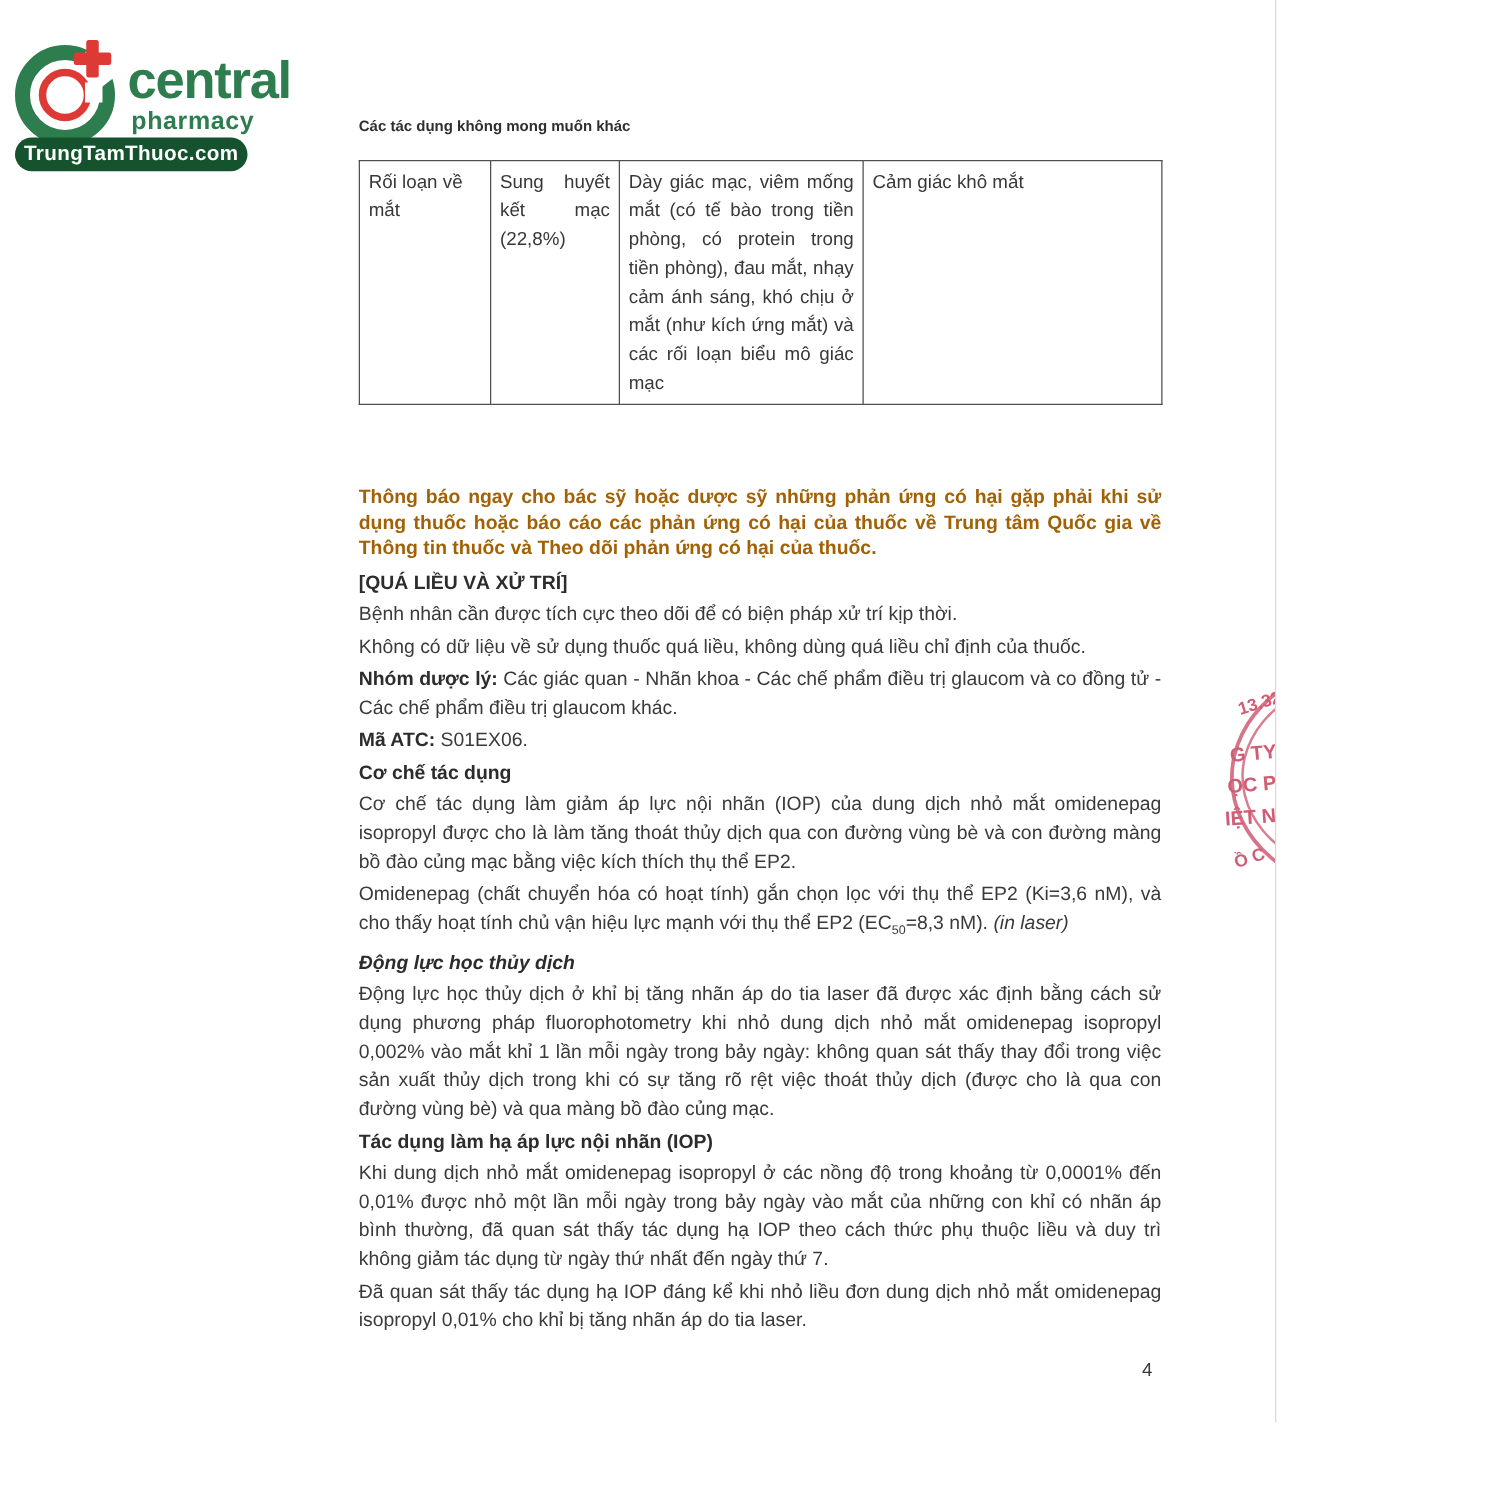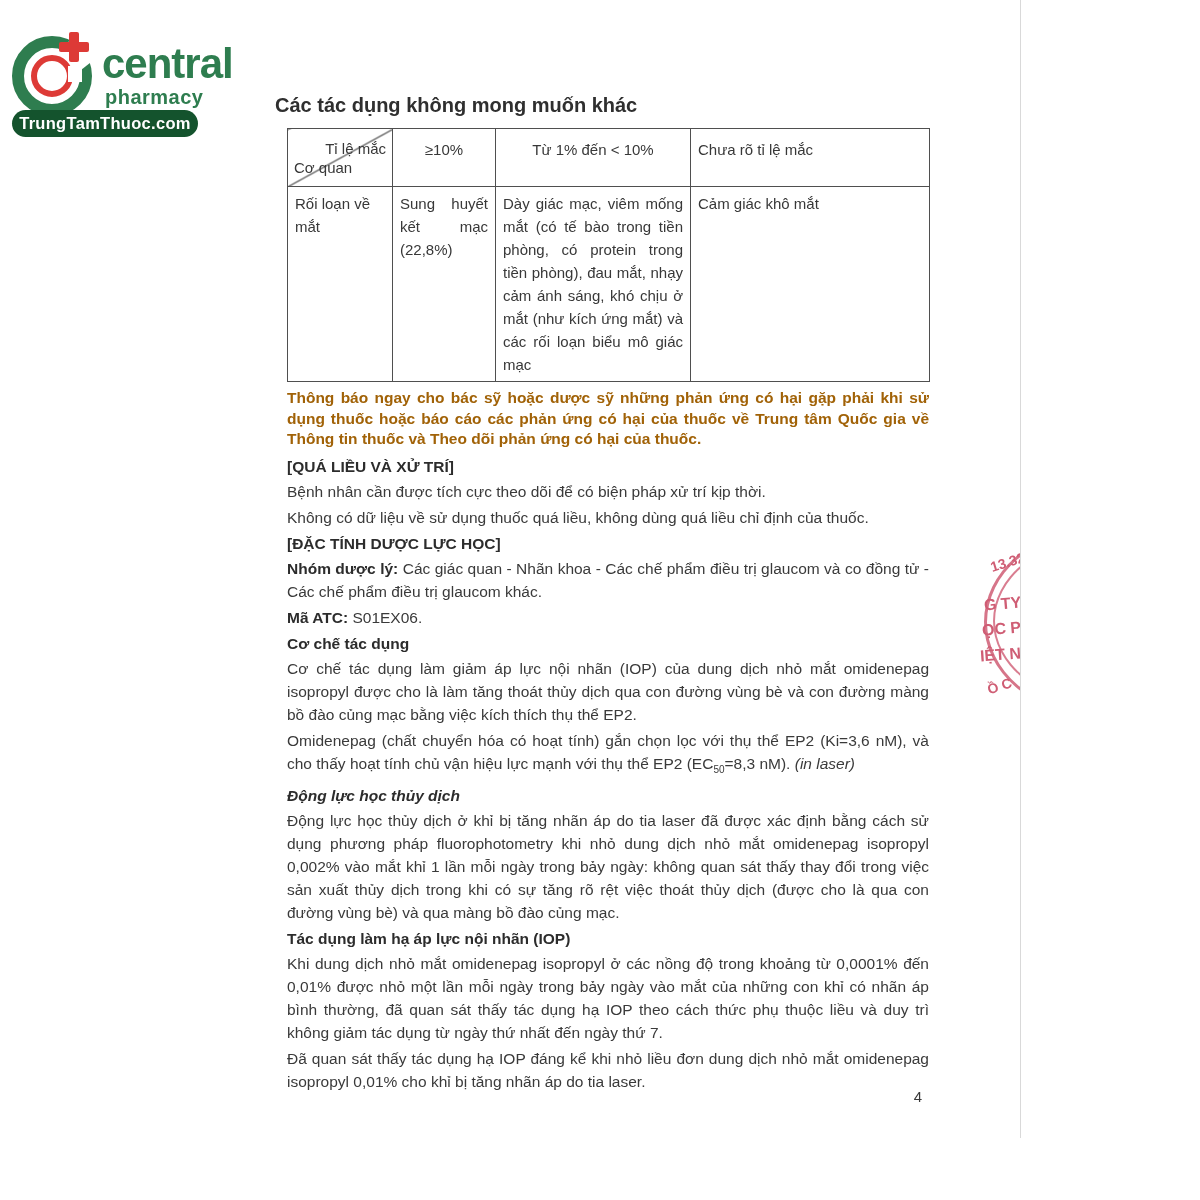--- a/index.html
+++ b/index.html
@@ -19,21 +19,21 @@
   .ring-r{position:absolute;left:19px;top:25px;width:30px;height:30px;border:6px solid #dd3a36;border-radius:50%;}
   .ring-r-gap{position:absolute;left:56px;top:36px;width:14px;height:16px;background:#fff;}
   .plus-h{position:absolute;left:47px;top:12px;width:30px;height:10px;background:#dd3a36;border-radius:2px;}
   .plus-v{position:absolute;left:57px;top:2px;width:10px;height:30px;background:#dd3a36;border-radius:2px;}
   .logo-name{position:absolute;left:92px;top:18px;font-size:42px;font-weight:bold;color:#2e7d4f;letter-spacing:-1px;line-height:44px;}
   .logo-tag{position:absolute;left:95px;top:62px;font-size:20px;font-weight:bold;color:#2e7d4f;letter-spacing:.5px;}
   .logo-pill{position:absolute;left:2px;top:86px;width:186px;height:27px;background:#14532d;border-radius:14px;
     color:#fff;font-weight:bold;font-size:16.5px;text-align:center;line-height:27px;letter-spacing:.3px;}
 
   
-  .doc-heading{position:absolute;left:275px;top:94px;font-size:20px;font-weight:bold;color:#2f2f2f;}
+  .doc-heading{position:absolute;left:287px;top:94px;font-size:12px;font-weight:bold;color:#2f2f2f;}
 
   
   table.adv{position:absolute;left:287px;top:128px;width:642px;border-collapse:collapse;table-layout:fixed;
     font-size:15px;color:#383838;}
   table.adv td{border:1px solid #4f4f4f;vertical-align:top;padding:5px 7px;line-height:23px;}
   td.just{text-align:justify;}
   tr.hdr td{padding-top:9px;}
   td.diag{position:relative;padding:0;
     background:linear-gradient(to bottom right,transparent calc(50% - 1px),#4f4f4f calc(50% - 0.2px),#4f4f4f calc(50% + 0.2px),transparent calc(50% + 1px));}
   .diag-top{position:absolute;right:6px;top:8px;}
@@ -90,46 +90,36 @@
   <div class="doc-heading">Các tác dụng không mong muốn khác</div>
 
   <table class="adv">
     <colgroup>
       <col style="width:105px">
         <col style="width:103px">
         <col style="width:195px">
         <col style="width:239px">
     </colgroup>
     <tbody>
-        <tr class="hdr" style="height:58px;">
-      <td class="diag">
-        <span class="diag-top">Tỉ lệ mắc</span>
-        <span class="diag-bot">Cơ quan</span>
-      </td>
-      <td class="ctr">≥10%</td>
-      <td class="ctr">Từ 1% đến &lt; 10%</td>
-      <td>Chưa rõ tỉ lệ mắc</td>
-    </tr>
     <tr style="height:143px;">
       <td>Rối loạn về mắt</td>
       <td class="just">Sung huyết kết mạc (22,8%)</td>
       <td class="just">Dày giác mạc, viêm mống mắt (có tế bào trong tiền phòng, có protein trong tiền phòng), đau mắt, nhạy cảm ánh sáng, khó chịu ở mắt (như kích ứng mắt) và các rối loạn biểu mô giác mạc</td>
       <td>Cảm giác khô mắt</td>
     </tr>
   </tbody>
     </table>
 
   <div class="content">
     <p class="notice">Thông báo ngay cho bác sỹ hoặc dược sỹ những phản ứng có hại gặp phải khi sử dụng thuốc hoặc báo cáo các phản ứng có hại của thuốc về Trung tâm Quốc gia về Thông tin thuốc và Theo dõi phản ứng có hại của thuốc.</p>
 
     <div class="h-bracket">[QUÁ LIỀU VÀ XỬ TRÍ]</div>
     <p>Bệnh nhân cần được tích cực theo dõi để có biện pháp xử trí kịp thời.</p>
     <p>Không có dữ liệu về sử dụng thuốc quá liều, không dùng quá liều chỉ định của thuốc.</p>
 
-    <div class="h-bracket">[ĐẶC TÍNH DƯỢC LỰC HỌC]</div>
 
     <p class="just"><span class="lbl">Nhóm dược lý:</span><span> Các giác quan - Nhãn khoa - Các chế phẩm điều trị glaucom và co đồng tử - Các chế phẩm điều trị glaucom khác.</span></p>
 
     <p><span class="lbl">Mã ATC:</span><span> S01EX06.</span></p>
 
     <div class="h-sub">Cơ chế tác dụng</div>
     <p class="just">Cơ chế tác dụng làm giảm áp lực nội nhãn (IOP) của dung dịch nhỏ mắt omidenepag isopropyl được cho là làm tăng thoát thủy dịch qua con đường vùng bè và con đường màng bồ đào củng mạc bằng việc kích thích thụ thể EP2.</p>
 
     <p class="just"><span>Omidenepag (chất chuyển hóa có hoạt tính) gắn chọn lọc với thụ thể EP2 (Ki=3,6 nM), và cho thấy hoạt tính chủ vận hiệu lực mạnh với thụ thể EP2 (EC</span><sub class="small">50</sub><span>=8,3 nM). </span><span class="it">(in laser)</span></p>
 

